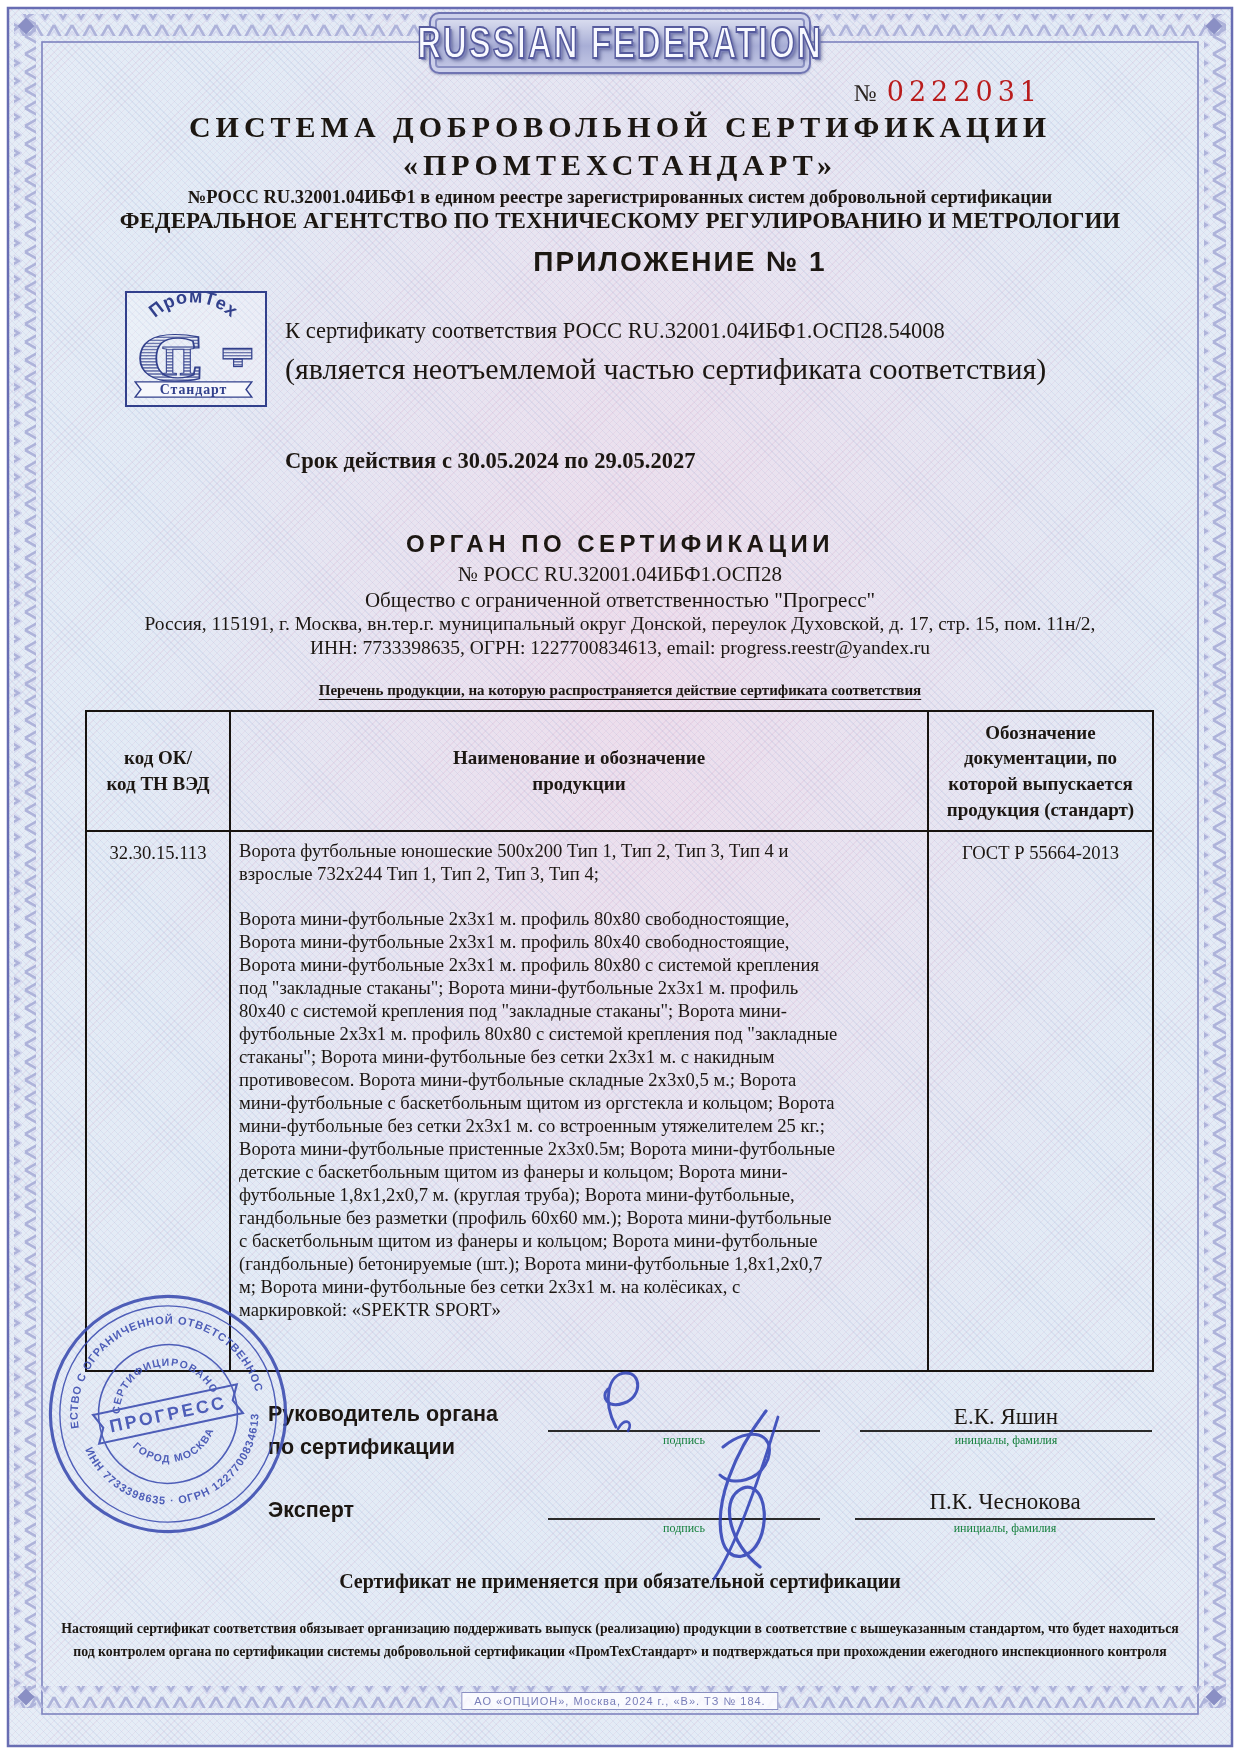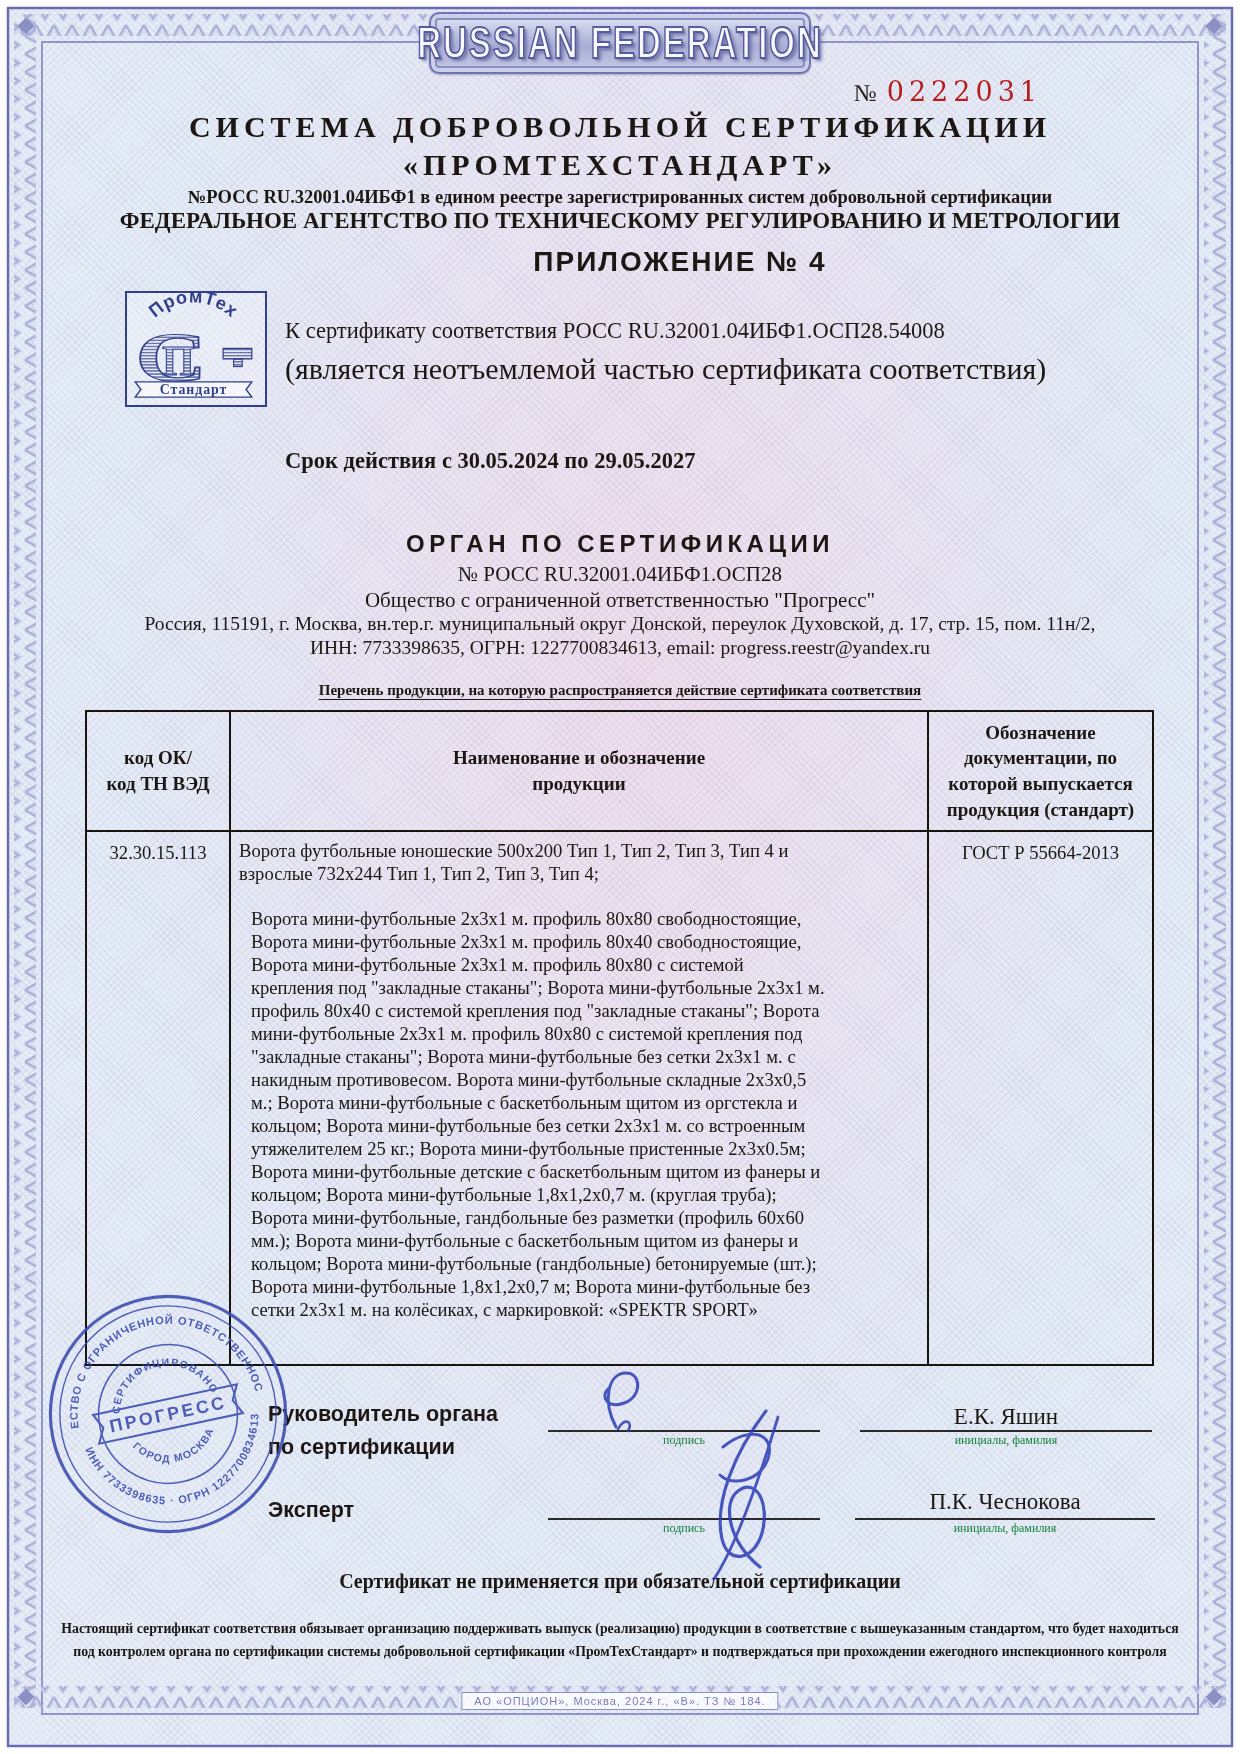--- a/index.html
+++ b/index.html
@@ -50,23 +50,23 @@
   .tbl-caption{top:682px;font-size:15px;font-weight:700;text-decoration:underline;text-underline-offset:4px;}
 
   .cert-table{left:85px;top:710px;width:1065px;display:grid;grid-template-columns:144px 1fr 223px;
     grid-template-rows:120px auto;border:2.2px solid #17130f;}
   .cell{border-right:2.2px solid #17130f;}
   .cell:nth-child(3n){border-right:none;}
   .hcell{border-bottom:2.2px solid #17130f;display:flex;align-items:center;justify-content:center;
     font-size:19px;font-weight:700;text-align:center;white-space:pre-line;line-height:1.35;padding:4px;}
   .bcell{min-height:505px;font-size:18.6px;line-height:23px;}
   .bcell.code{ text-align:center;padding-top:9px;}
-  .bcell.product{padding:7px 86px 20px 8px;font-family:Liberation Serif, serif;}
+  .bcell.product{padding:7px 86px 26px 8px;font-family:Liberation Serif, serif;}
   .bcell.product p{margin:0 0 22px 0;}
-  .bcell.product p:last-child{margin:12px;}
+  .bcell.product p:last-child{margin:0;}
   .bcell.standard{text-align:center;padding-top:9px;}
 
   .role1{left:268px;top:1398px;font-size:21.5px;font-weight:700;line-height:33px;}
   .role2{left:268px;top:1498px;font-size:21.5px;font-weight:700;}
   .sig-rule{border-top:2px solid #2a2a2a;height:0;}
   .rule-sig1{left:548px;top:1430px;width:272px;}
   .rule-name1{left:860px;top:1430px;width:292px;}
   .rule-sig2{left:548px;top:1518px;width:272px;}
   .rule-name2{left:855px;top:1518px;width:300px;}
   .cap{font-size:12px;color:#15803d;text-align:center;}
@@ -121,21 +121,21 @@
 
   <div class="abs serial">
     <span class="serial-sym">№</span>
     <span class="serial-num">0222031</span>
   </div>
 
   <div class="abs ctr title1">СИСТЕМА ДОБРОВОЛЬНОЙ СЕРТИФИКАЦИИ</div>
   <div class="abs ctr title2">«ПРОМТЕХСТАНДАРТ»</div>
   <div class="abs ctr registry">№РОСС RU.32001.04ИБФ1 в едином реестре зарегистрированных систем добровольной сертификации</div>
   <div class="abs ctr agency">ФЕДЕРАЛЬНОЕ АГЕНТСТВО ПО ТЕХНИЧЕСКОМУ РЕГУЛИРОВАНИЮ И МЕТРОЛОГИИ</div>
-  <div class="abs appendix sans">ПРИЛОЖЕНИЕ № 4</div>
+  <div class="abs appendix sans">ПРИЛОЖЕНИЕ № 1</div>
 
   <div class="abs logo-box">
     <svg width="133" height="107" viewBox="0 0 138 112">
       <defs>
         <pattern id="hatch" width="4" height="3.2" patternUnits="userSpaceOnUse">
           <line x1="0" y1="1.6" x2="4" y2="1.6" stroke="#32408c" stroke-width="1.1"></line>
         </pattern>
         <path id="lgArc" d="M 14,52 A 57 57 0 0 1 124,52"></path>
       </defs>
       <text font-family="Liberation Sans,sans-serif" font-size="19" font-weight="700" fill="#32408c" letter-spacing="1">

